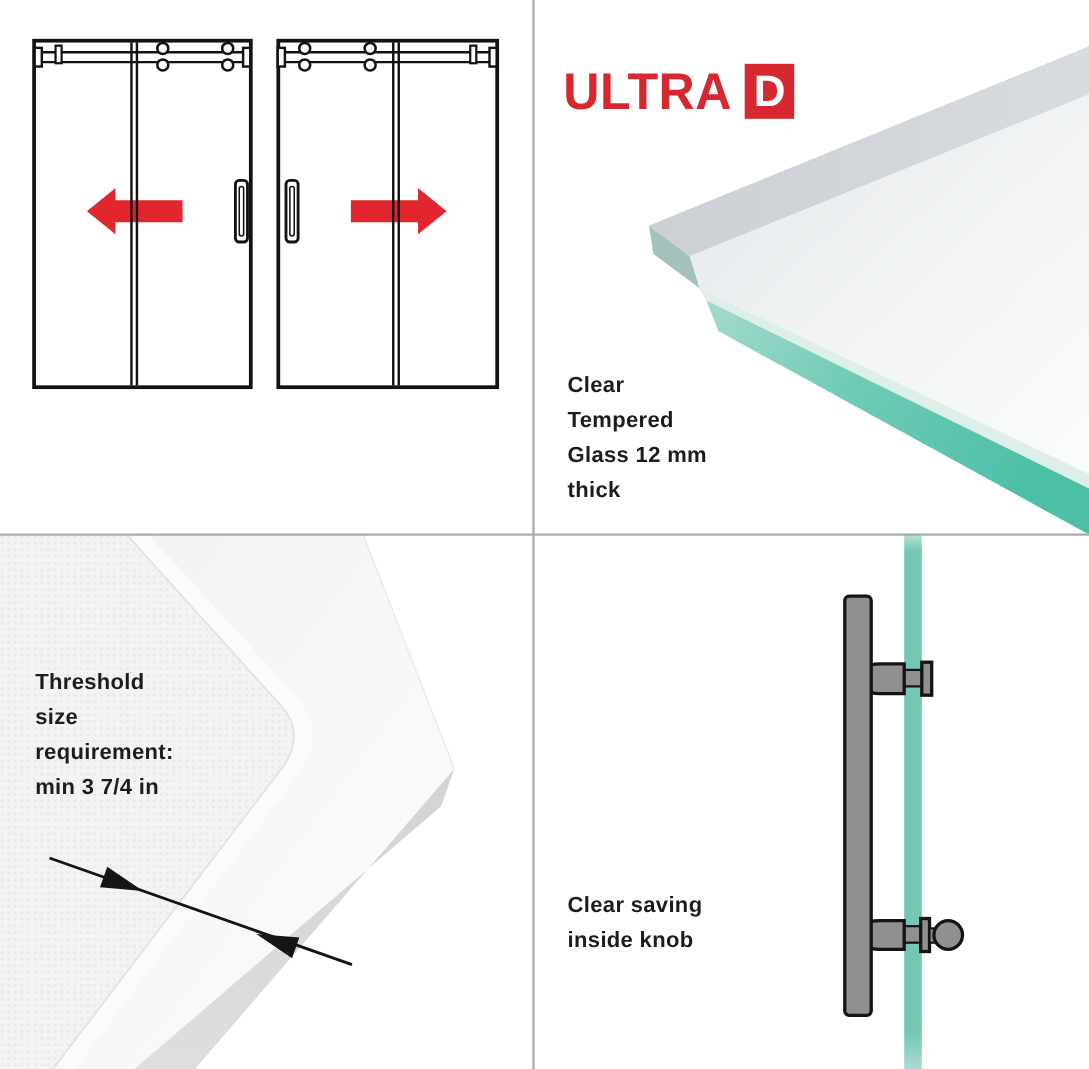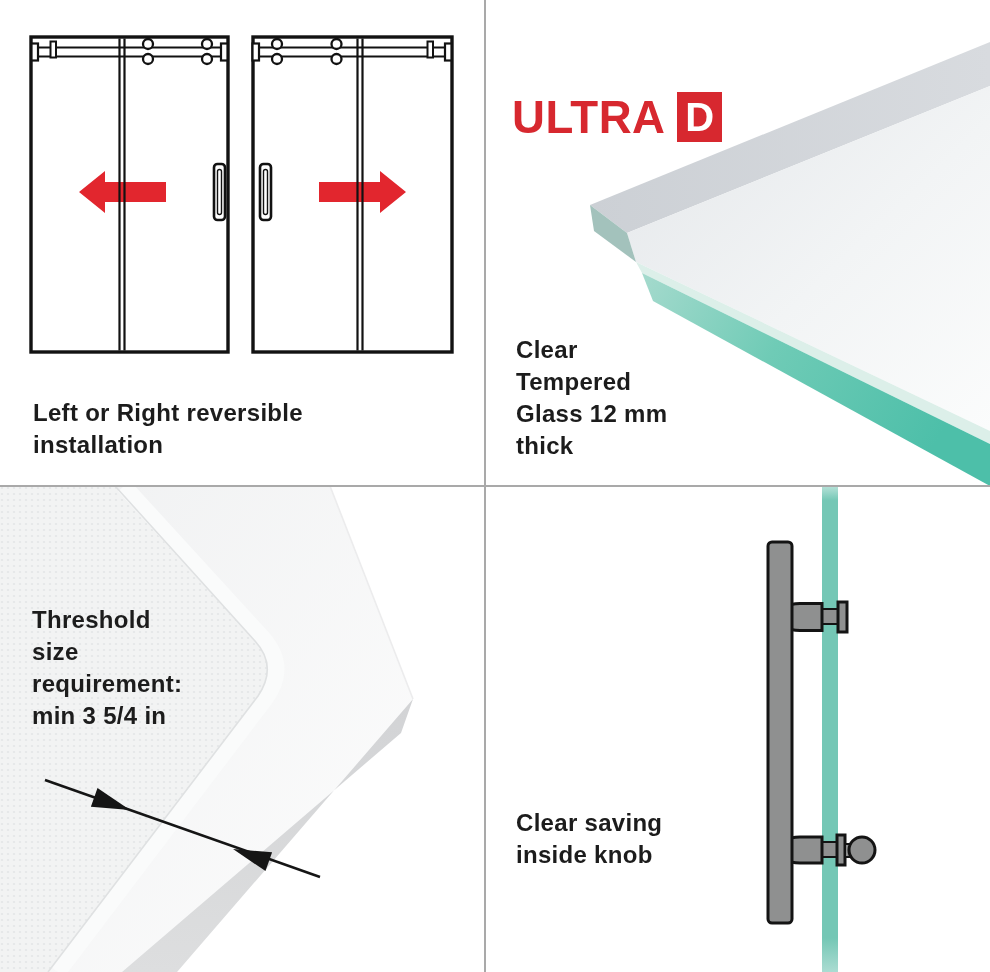--- a/index.html
+++ b/index.html
@@ -9,28 +9,28 @@
   }
   .divider-v{position:absolute;left:484px;top:0;width:2px;height:972px;background:#a9a9a9;}
   .divider-h{position:absolute;left:0;top:485px;width:990px;height:2px;background:#a9a9a9;}
   .quad{position:absolute;width:495px;height:486px;}
   .q-tl{left:0;top:0;}
   .q-tr{left:495px;top:0;}
   .q-bl{left:0;top:486px;}
   .q-br{left:495px;top:486px;}
   .quad svg{position:absolute;left:0;top:0;}
   .caption{
-    position:absolute;white-space:pre-line;font-size:24px;line-height:32px;
+    position:absolute;white-space:pre-line;font-size:20px;line-height:32px;
     font-weight:600;letter-spacing:.3px;color:#1c1c1c;
   }
   .cap-tl{left:33px;top:397px;}
   .cap-tr{left:21px;top:334px;}
   .cap-bl{left:32px;top:118px;}
   .cap-br{left:21px;top:321px;}
-  .logo{position:absolute;left:17px;top:58px;display:flex;align-items:flex-start;gap:7px;margin-top:34px;}
+  .logo{position:absolute;left:17px;top:58px;display:flex;align-items:flex-start;gap:7px;}
   .logo .ultra{
     font-size:47px;font-weight:700;letter-spacing:.5px;color:#d7282f;
     line-height:50px;transform:scaleX(.97);transform-origin:left;
   }
   .logo .dbox{
     width:45px;height:50px;background:#d7282f;color:#ffffff;display:flex;
     align-items:center;justify-content:center;font-size:40px;font-weight:700;line-height:1;
   }
 </style>
 </head>
@@ -83,22 +83,20 @@
             <circle cx="336.5" cy="59" r="5"></circle>
         </g>
         <line x1="357.5" y1="38.5" x2="357.5" y2="350.5" stroke="#121212" stroke-width="2.2"></line>
         <line x1="362.5" y1="38.5" x2="362.5" y2="350.5" stroke="#121212" stroke-width="2.2"></line>
         <g>
           <rect x="260" y="164" width="11" height="56" rx="3.5" fill="#ffffff" stroke="#121212" stroke-width="2.6"></rect>
           <rect x="263.5" y="169.5" width="4" height="45" rx="2" fill="#ffffff" stroke="#121212" stroke-width="1.4"></rect>
         </g>
       </g>
     </svg>
-    <div class="caption cap-tl">Left or Right reversible
-installation</div>
   </div>
 
   <div class="quad q-tr">
     <svg width="495" height="486" viewBox="0 0 495 486">
       <defs>
         <linearGradient id="gSurface" x1="0" y1="0" x2="1" y2="1">
           <stop offset="0" stop-color="#e4e7ea"></stop>
             <stop offset="0.55" stop-color="#f2f4f5"></stop>
             <stop offset="1" stop-color="#fbfcfc"></stop>
         </linearGradient>
@@ -157,21 +155,21 @@
 
       <g fill="#151515">
         <line x1="45" y1="294" x2="320" y2="391" stroke="#151515" stroke-width="2.6"></line>
         <polygon points="130,324 90.9,320.7 97.5,301.9"></polygon>
         <polygon points="233,363 265.5,385.1 272.1,366.3"></polygon>
       </g>
     </svg>
     <div class="caption cap-bl">Threshold
 size
 requirement:
-min 3 5/4 in</div>
+min 3 7/4 in</div>
   </div>
 
   <div class="quad q-br">
     <svg width="495" height="486" viewBox="0 0 495 486">
       <defs>
         <linearGradient id="gStrip" x1="0" y1="0" x2="0" y2="1">
           <stop offset="0" stop-color="#b7e2d9"></stop>
             <stop offset="0.03" stop-color="#74c7b5"></stop>
           <stop offset="0.93" stop-color="#74c7b5"></stop>
             <stop offset="1" stop-color="#abdcd2"></stop>

